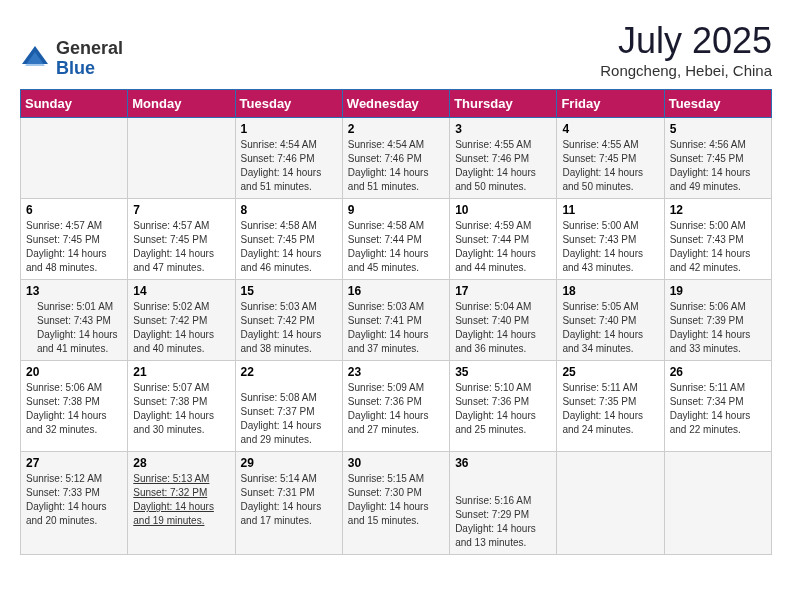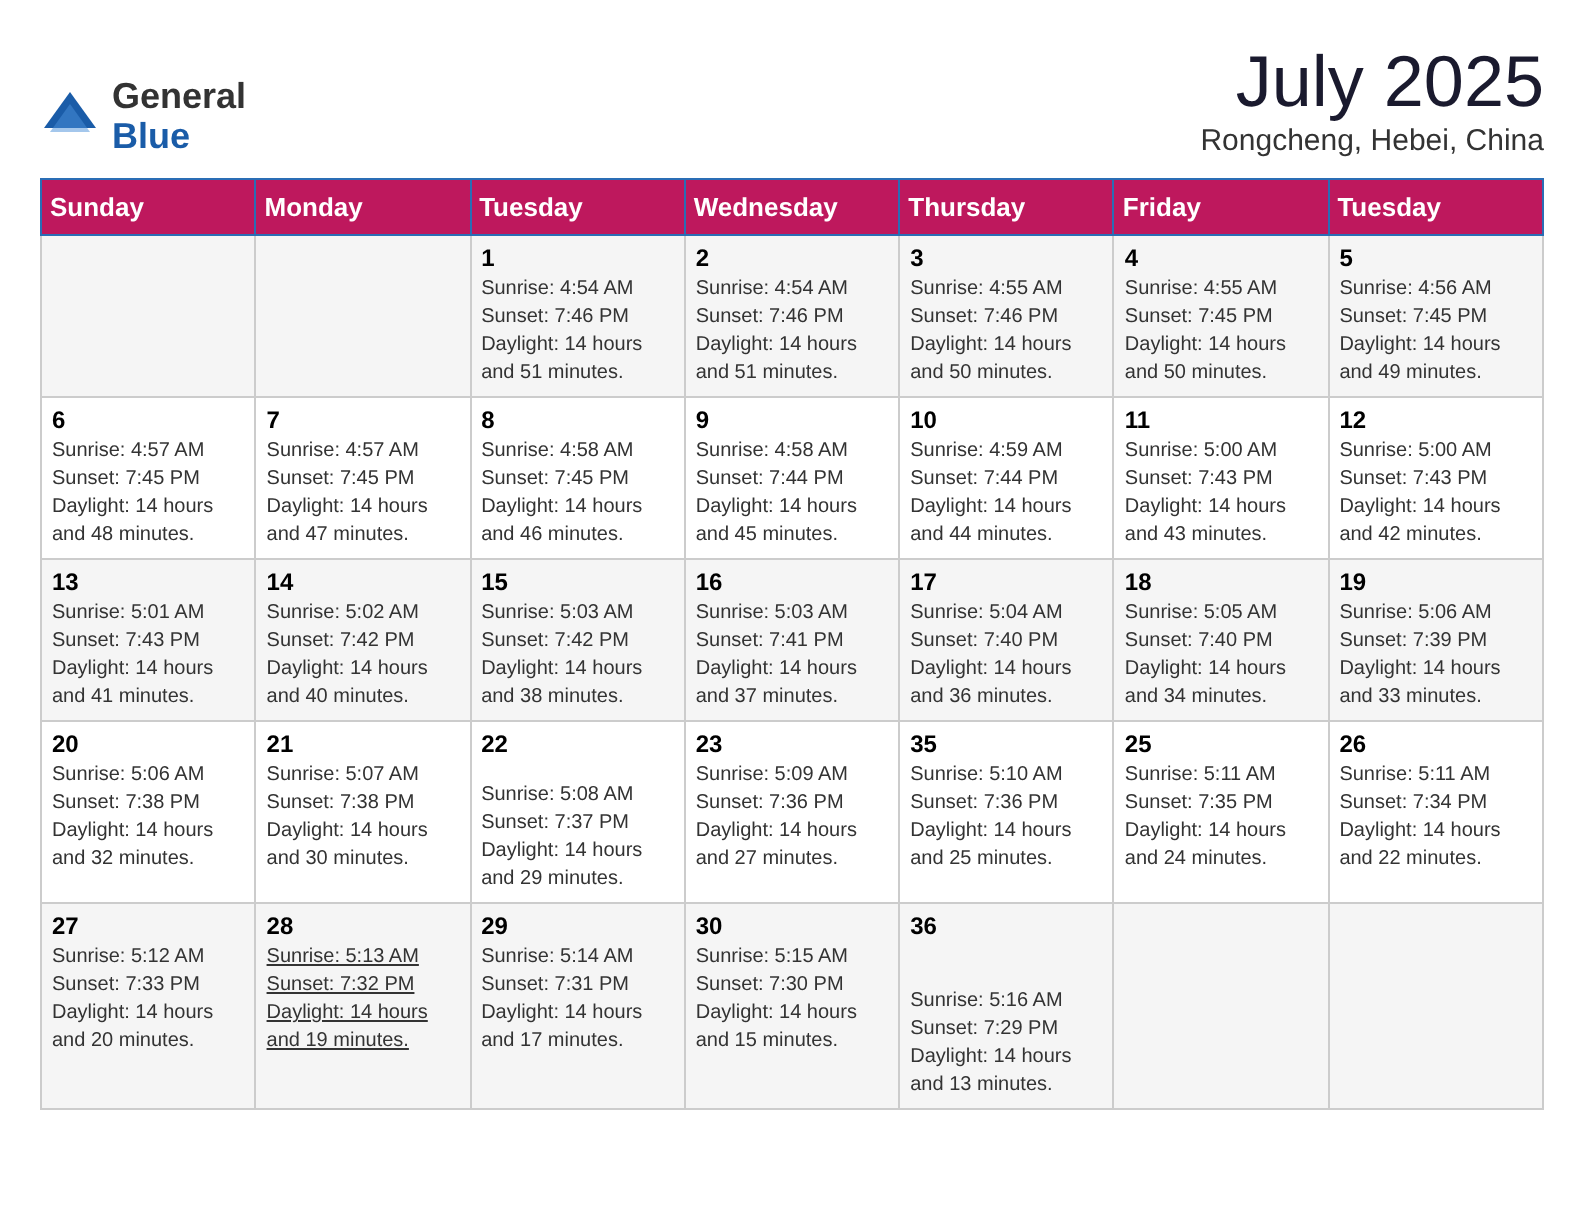--- a/index.html
+++ b/index.html
@@ -194,21 +194,21 @@
         <td>
           <span class="day-number">12</span>
           <div class="day-info" style="white-space: pre-line;">Sunrise: 5:00 AM
 Sunset: 7:43 PM
 Daylight: 14 hours and 42 minutes.</div>
         </td>
       </tr>
       <tr>
         <td>
           <span class="day-number">13</span>
-          <div class="day-info" style="white-space: pre-line;">Sunrise: 5:01 AM
+          <div class="day-info" style="white-space: pre-line; margin-left: 11px;">Sunrise: 5:01 AM
 Sunset: 7:43 PM
 Daylight: 14 hours and 41 minutes.</div>
         </td>
         <td>
           <span class="day-number">14</span>
           <div class="day-info" style="white-space: pre-line;">Sunrise: 5:02 AM
 Sunset: 7:42 PM
 Daylight: 14 hours and 40 minutes.</div>
         </td>
         <td>

